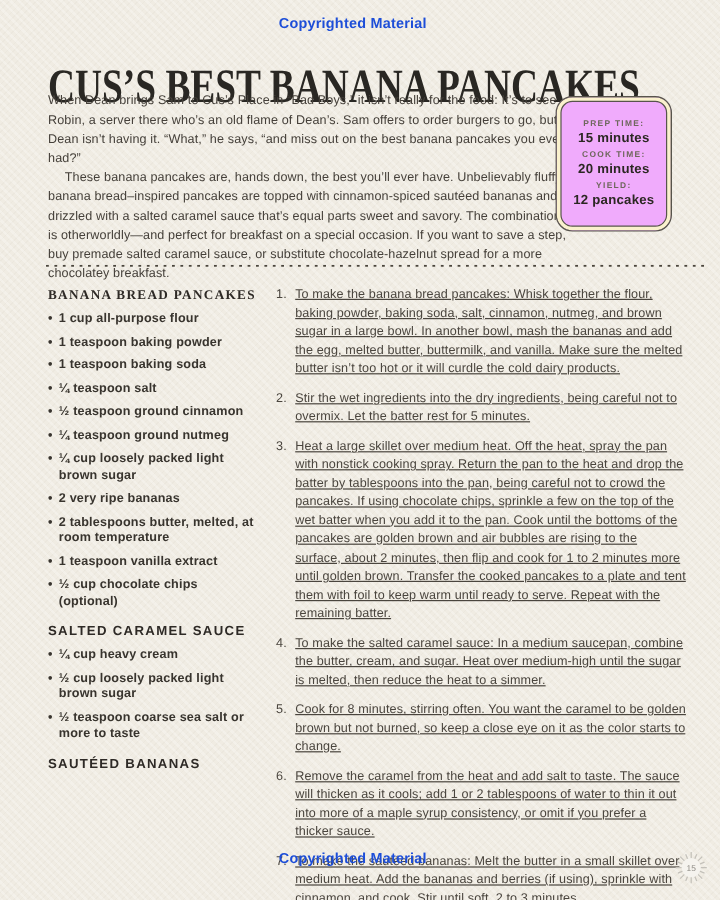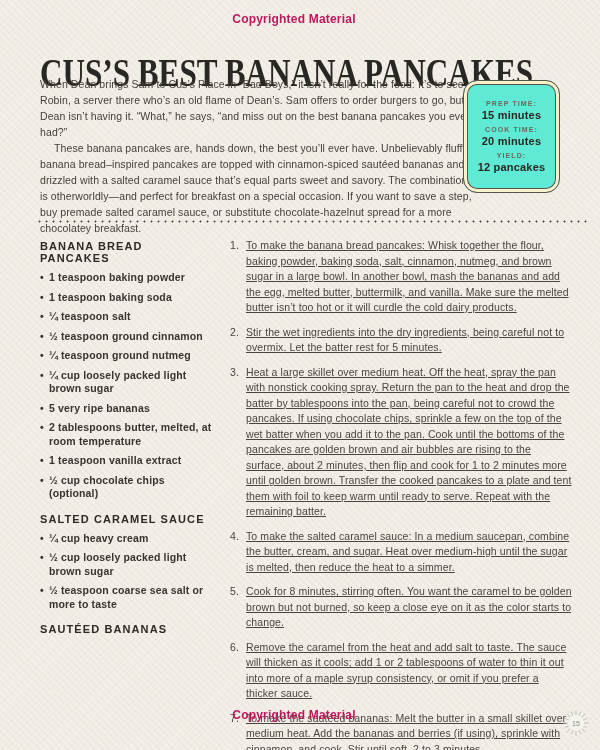--- a/index.html
+++ b/index.html
@@ -7,39 +7,39 @@
     width:600px;height:750px;position:relative;overflow:hidden;
     background-color:#f0ece3;
     background-image:
       repeating-linear-gradient(45deg, rgba(255,255,255,0.25) 0 2px, rgba(0,0,0,0) 2px 5px),
       repeating-linear-gradient(-45deg, rgba(120,110,90,0.035) 0 1px, rgba(0,0,0,0) 1px 4px);
     font-family:"Liberation Sans", sans-serif;
     color:#47423b;
   }
   .copyright{
     position:absolute;left:0;width:588px;text-align:center;
-    font-size:12px;font-weight:bold;color:#be185d;letter-spacing:0.2px;
+    font-size:12px;font-weight:bold;color:#1d4ed8;letter-spacing:0.2px;
   }
   .copyright.top{top:12px;}
   .copyright.bottom{top:708px;}
   .title{
     position:absolute;left:40px;top:24px;width:540px;
     font-family:"Liberation Serif", serif;font-weight:900;
     font-size:38px;color:#292723;letter-spacing:0px;white-space:nowrap;
     transform:scaleX(0.82) scaleY(1.05);transform-origin:left top;
   }
   .intro{
     position:absolute;left:40px;top:76px;width:432px;
     font-size:10.5px;line-height:16px;letter-spacing:0.1px;color:#45403a;
   }
   .intro p{margin:0;}
   .intro p + p{text-indent:14px;}
   .info-box{
     position:absolute;left:463px;top:80px;width:97px;height:113px;
-    background:#5eead4;border:1px solid #57544c;border-radius:14px;
+    background:#f0abfc;border:1px solid #57544c;border-radius:14px;
     box-shadow:inset 0 0 0 3px #faf1cd, inset 0 0 0 4px #57544c;
     box-sizing:border-box;
     display:flex;flex-direction:column;justify-content:center;align-items:center;
     text-align:center;padding:6px 4px;
   }
   .info-label{font-size:7px;letter-spacing:1.1px;color:#6e675c;font-weight:bold;margin-top:5px;}
   .info-value{font-size:11px;font-weight:bold;color:#2b2722;margin-top:2px;letter-spacing:0.2px;}
   .info-item:first-child .info-label{margin-top:0;}
   .dotted-rule{
     position:absolute;left:36px;top:220px;width:552px;height:3px;
@@ -48,21 +48,21 @@
   }
   .columns{
     position:absolute;left:40px;top:238px;width:532px;
     display:flex;gap:14px;
   }
   .ingredients-col{width:176px;flex:none;}
   .ing-heading{
     font-size:11px;font-weight:bold;letter-spacing:1.1px;color:#2e2a26;
     margin:12px 0 7px 0;
   }
-  .ingredients-col .ing-heading:first-child{margin-top:2px;}
+  .ingredients-col .ing-heading:first-child{margin-top:2px;font-family:Liberation Serif, serif;}
   .ing-item{
     font-size:10.5px;font-weight:bold;color:#38342e;line-height:13.5px;
     letter-spacing:0.15px;padding-left:9px;text-indent:-9px;margin-bottom:6px;
   }
   .ing-item .bullet{display:inline-block;width:9px;text-indent:0;color:#38342e;}
   .steps-col{flex:1;}
   .step{
     display:flex;font-size:10.5px;line-height:15.5px;color:#4a453e;
     letter-spacing:0.1px;margin-bottom:9px;
   }
@@ -98,27 +98,28 @@
       <div class="info-label">YIELD:</div>
       <div class="info-value">12 pancakes</div>
     </div>
   </div>
 
 <div class="dotted-rule"></div>
 
 <div class="columns">
   <div class="ingredients-col" id="ingredients-col">
       <div class="ing-heading">BANANA BREAD PANCAKES</div>
+      <div class="ing-item"><span class="bullet">•</span><span>1 cup all-purpose flour</span></div>
       <div class="ing-item"><span class="bullet">•</span><span>1 teaspoon baking powder</span></div>
       <div class="ing-item"><span class="bullet">•</span><span>1 teaspoon baking soda</span></div>
       <div class="ing-item"><span class="bullet">•</span><span>¼ teaspoon salt</span></div>
       <div class="ing-item"><span class="bullet">•</span><span>½ teaspoon ground cinnamon</span></div>
       <div class="ing-item"><span class="bullet">•</span><span>¼ teaspoon ground nutmeg</span></div>
       <div class="ing-item"><span class="bullet">•</span><span>¼ cup loosely packed light brown sugar</span></div>
-      <div class="ing-item"><span class="bullet">•</span><span>5 very ripe bananas</span></div>
+      <div class="ing-item"><span class="bullet">•</span><span>2 very ripe bananas</span></div>
       <div class="ing-item"><span class="bullet">•</span><span>2 tablespoons butter, melted, at room temperature</span></div>
       <div class="ing-item"><span class="bullet">•</span><span>1 teaspoon vanilla extract</span></div>
       <div class="ing-item"><span class="bullet">•</span><span>½ cup chocolate chips (optional)</span></div>
       <div class="ing-heading">SALTED CARAMEL SAUCE</div>
       <div class="ing-item"><span class="bullet">•</span><span>¼ cup heavy cream</span></div>
       <div class="ing-item"><span class="bullet">•</span><span>½ cup loosely packed light brown sugar</span></div>
       <div class="ing-item"><span class="bullet">•</span><span>½ teaspoon coarse sea salt or more to taste</span></div>
       <div class="ing-heading">SAUTÉED BANANAS</div>
     </div>
   <div class="steps-col" id="steps-col">

